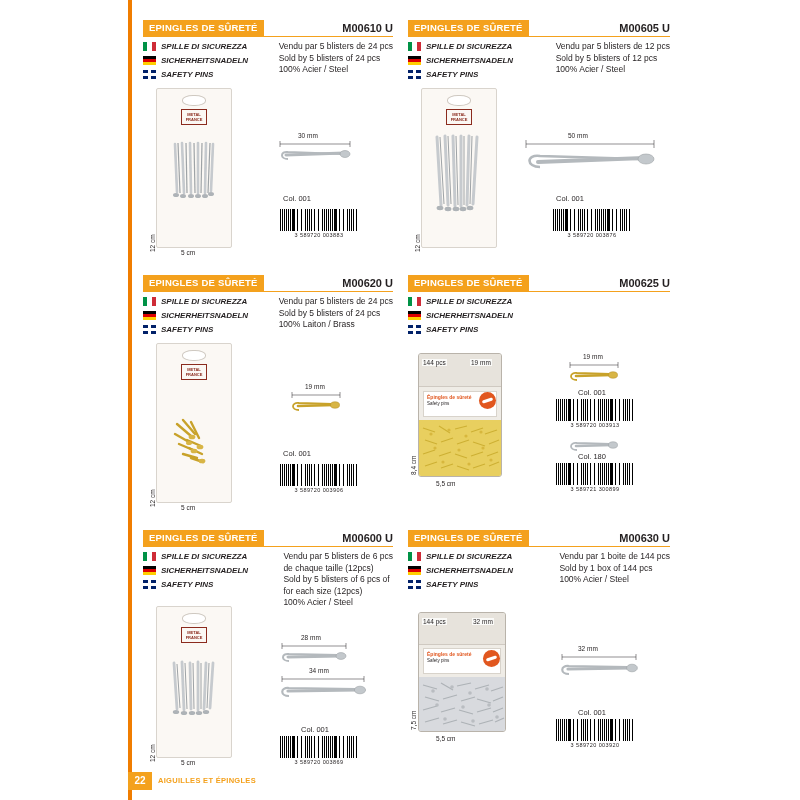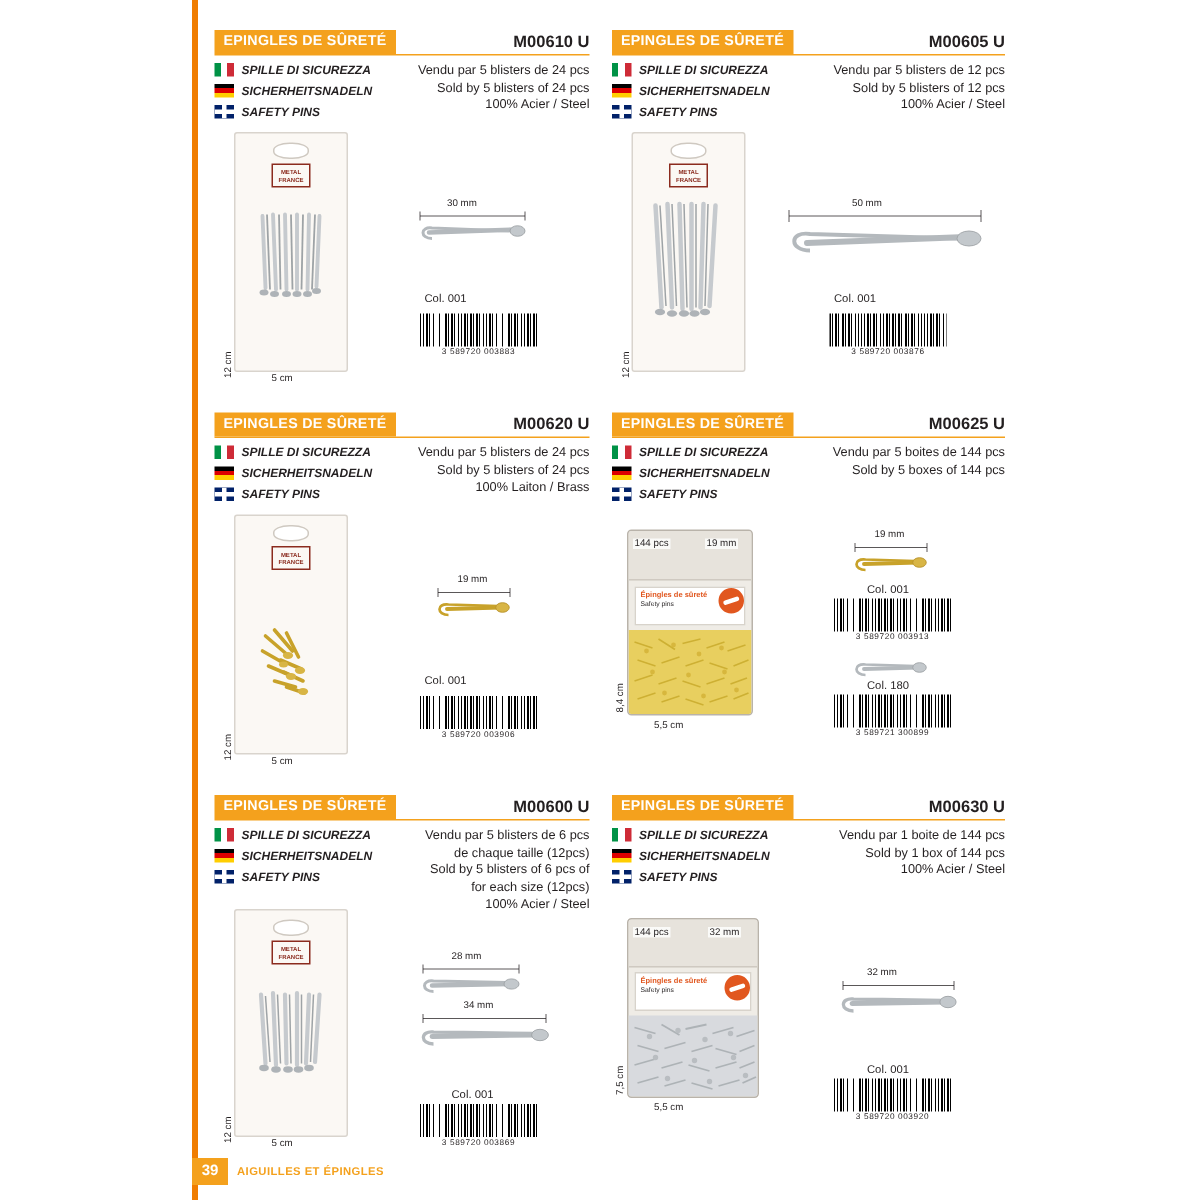--- a/index.html
+++ b/index.html
@@ -37,21 +37,21 @@
   }
   .flag.gb:before{
     content:"";position:absolute;left:0;top:3.2px;width:13px;height:2.6px;background:#ffffff;
     box-shadow:0 0 0 0 #fff;
   }
   .flag.gb:after{
     content:"";position:absolute;left:5.2px;top:0;width:2.6px;height:9px;background:#ffffff;
   }
   .langname{font-size:8px;font-weight:bold;font-style:italic;color:#231f20;white-space:nowrap;}
 
-  .desc{position:absolute;right:0;top:21px;text-align:right;font-size:8.5px;line-height:11.5px;color:#231f20;}
+  .desc{position:absolute;right:0;top:21px;text-align:left;font-size:8.5px;line-height:11.5px;color:#231f20;}
   .cap{position:absolute;font-size:6.5px;color:#231f20;white-space:nowrap;}
   .capv{position:absolute;font-size:6.5px;color:#231f20;white-space:nowrap;transform:rotate(-90deg);transform-origin:left top;}
 
   
   .blister{
     position:absolute;background:#fbf8f4;border:1px solid #d9d4cd;
     border-radius:2px;overflow:hidden;
   }
   .blister .hole{
     position:absolute;left:50%;top:6px;transform:translateX(-50%);
@@ -335,22 +335,20 @@
       </div>
       <div class="langrow">
         <span class="flag de"></span>
         <span class="langname">SICHERHEITSNADELN</span>
       </div>
       <div class="langrow">
         <span class="flag gb"></span>
         <span class="langname">SAFETY PINS</span>
       </div>
     </div>
-    <div class="desc" style="white-space:pre-line;">Vendu par 5 boites de 144 pcs
-Sold by 5 boxes of 144 pcs</div>
 
     <div class="pbox" style="left:10px;top:78px;width:82px;height:122px;">
       <div class="lid"></div>
       <div class="label">
         <b>Épingles de sûreté</b><br>
         <span>Safety pins</span>
       </div>
       <div class="seal"></div>
       <div class="fill">
         <svg width="82" height="56" viewBox="0 0 82 56">
@@ -595,16 +593,16 @@
     <div class="cap" style="left:170px;top:115px;">32 mm</div>
 
     <div class="colno" style="left:170px;top:178px;">Col. 001</div>
     <div class="barcode" style="left:148px;top:189px;width:78px;">
       <div class="bars"></div>
       <div class="num">3 589720 003920</div>
     </div>
   </div>
 
   <div class="footer-bar"></div>
-  <div class="footer-num">39</div>
+  <div class="footer-num">22</div>
   <div class="footer-txt">AIGUILLES ET ÉPINGLES</div>
 
 </div>
 
 </body></html>

